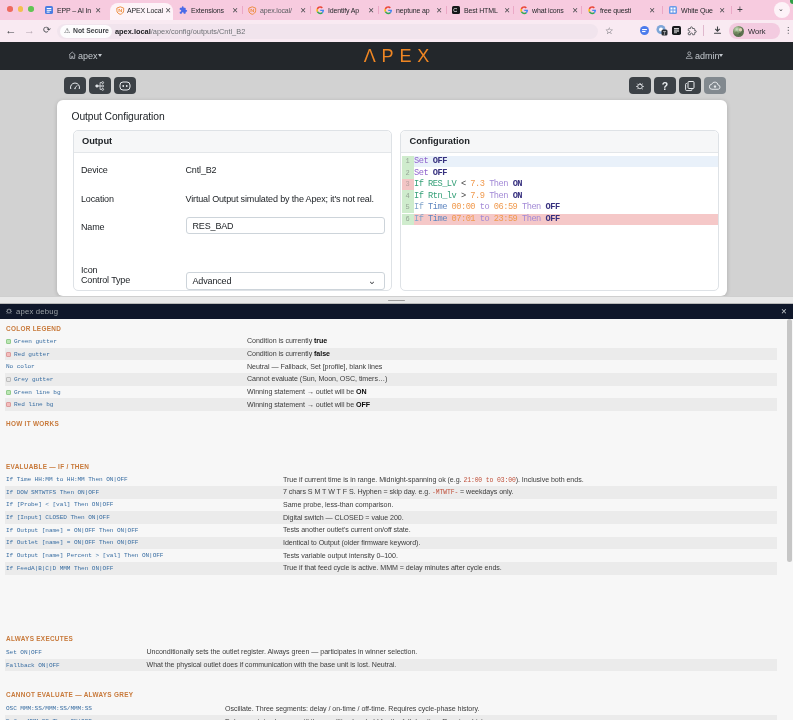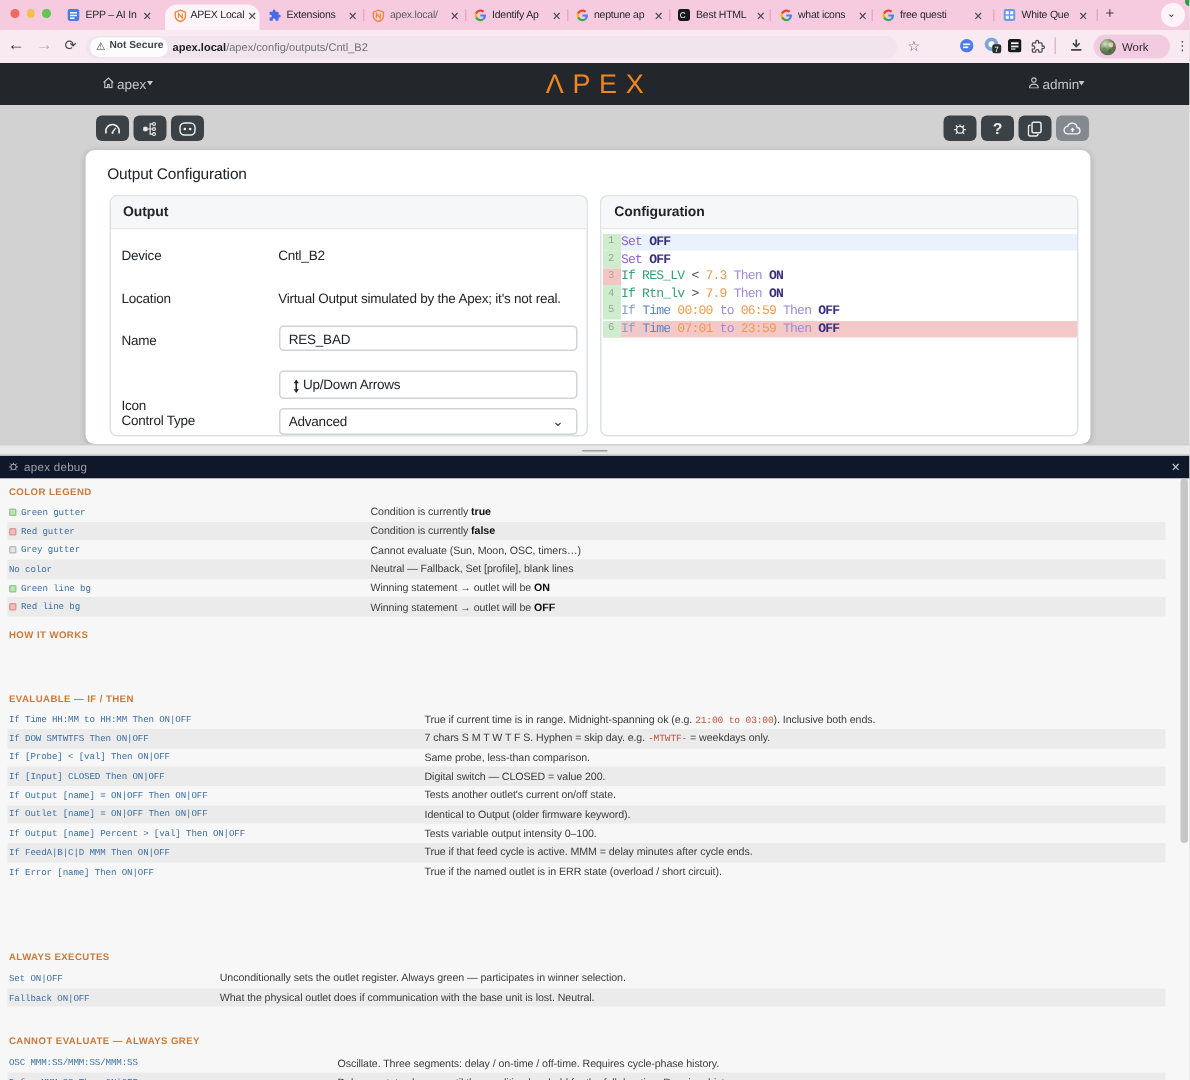--- a/index.html
+++ b/index.html
@@ -300,26 +300,20 @@
 </div>
 <div class="a lbl" style="left:81px;top:164.5px">Device</div>
 <div class="a val" style="left:185.5px;top:164.5px">Cntl_B2</div>
 <div class="a lbl" style="left:81px;top:193.5px">Location</div>
 <div class="a val" style="left:185.5px;top:193.5px">Virtual Output simulated by the Apex; it's not real.</div>
 <div class="a lbl" style="left:81px;top:221.5px">Name</div>
 <div class="a inp" style="left:186px;top:217px;width:199px;height:17px">
       <div class="inpt">RES_BAD</div>
     </div>
 <div class="a lbl" style="left:81px;top:265px">Icon</div>
-<div class="a inp" style="left:186px;top:247px;width:199px;height:19px">
-      <svg style="position:absolute;left:8px;top:4.5px" width="5" height="9" viewBox="0 0 10 18">
-        <path fill="#222" d="M5 0 8.4 5H6v8h2.4L5 18 1.6 13H4V5H1.6z"></path>
-      </svg>
-      <div class="inpt" style="left:15px">Up/Down Arrows</div>
-    </div>
 <div class="a lbl" style="left:81px;top:275px">Control Type</div>
 <div class="a inp" style="left:186px;top:272px;width:199px;height:17.5px">
       <div class="inpt">Advanced</div>
       <div style="position:absolute;right:8px;top:1.5px;font-size:9.5px;color:#3c3f43">⌄</div>
     </div>
 
 <div class="a card" style="left:400px;width:318.5px">
   <div class="a chead">
         <div class="cht">Configuration</div>
       </div>
@@ -377,29 +371,29 @@
         <span class="sw swg"></span>
         <span class="cd">Green gutter</span>
         <span class="ds" style="left:242px">Condition is currently <b>true</b></span>
       </div>
   <div class="r">
         <span class="sw swr"></span>
         <span class="cd">Red gutter</span>
         <span class="ds" style="left:242px">Condition is currently <b>false</b></span>
       </div>
   <div class="r">
+        <span class="cd" style="margin-left:1px">No color</span>
+        <span class="ds" style="left:242px">Neutral — Fallback, Set [profile], blank lines</span>
+      </div>
+  <div class="r">
         <span class="sw swy"></span>
         <span class="cd">Grey gutter</span>
         <span class="ds" style="left:242px">Cannot evaluate (Sun, Moon, OSC, timers…)</span>
       </div>
   <div class="r">
-        <span class="cd" style="margin-left:1px">No color</span>
-        <span class="ds" style="left:242px">Neutral — Fallback, Set [profile], blank lines</span>
-      </div>
-  <div class="r">
         <span class="sw swg"></span>
         <span class="cd">Green line bg</span>
         <span class="ds" style="left:242px">Winning statement → outlet will be <b>ON</b></span>
       </div>
   <div class="r">
         <span class="sw swr"></span>
         <span class="cd">Red line bg</span>
         <span class="ds" style="left:242px">Winning statement → outlet will be <b>OFF</b></span>
       </div>
 </div>
@@ -431,24 +425,20 @@
         <span class="ds" style="left:278px">Identical to Output (older firmware keyword).</span>
       </div>
   <div class="r">
         <span class="cd" style="margin-left:1px">If Output [name] Percent &gt; [val] Then ON|OFF</span>
         <span class="ds" style="left:278px">Tests variable output intensity 0–100.</span>
       </div>
   <div class="r">
         <span class="cd" style="margin-left:1px">If FeedA|B|C|D MMM Then ON|OFF</span>
         <span class="ds" style="left:278px">True if that feed cycle is active. MMM = delay minutes after cycle ends.</span>
       </div>
-  <div class="r">
-        <span class="cd" style="margin-left:1px">If Error [name] Then ON|OFF</span>
-        <span class="ds" style="left:278px">True if the named outlet is in ERR state (overload / short circuit).</span>
-      </div>
 </div>
 <div class="a sec" style="top:635px">ALWAYS EXECUTES</div>
 <div class="a rows" style="top:646px">
   <div class="r">
         <span class="cd" style="margin-left:1px">Set ON|OFF</span>
         <span class="ds" style="left:141.5px">Unconditionally sets the outlet register. Always green — participates in winner selection.</span>
       </div>
   <div class="r">
         <span class="cd" style="margin-left:1px">Fallback ON|OFF</span>
         <span class="ds" style="left:141.5px">What the physical outlet does if communication with the base unit is lost. Neutral.</span>

